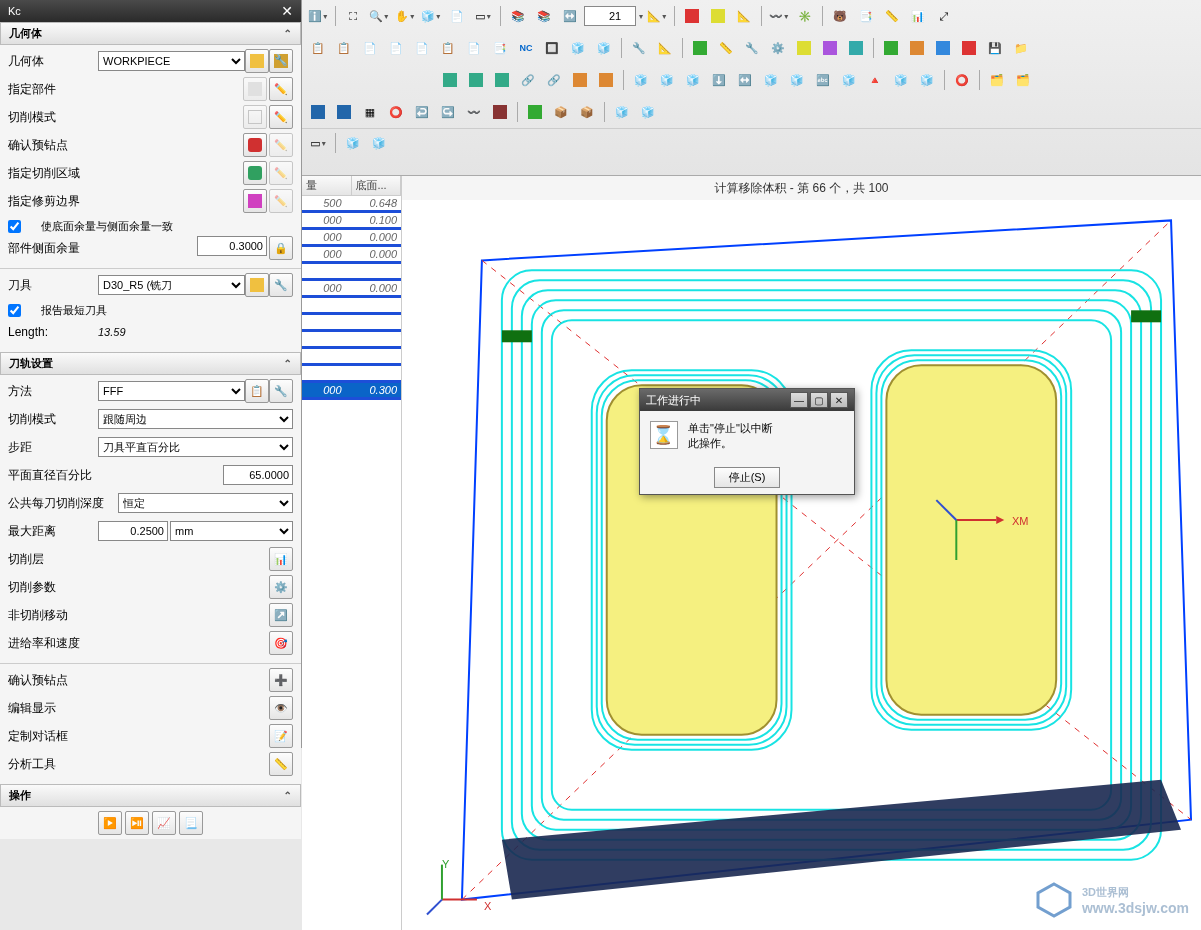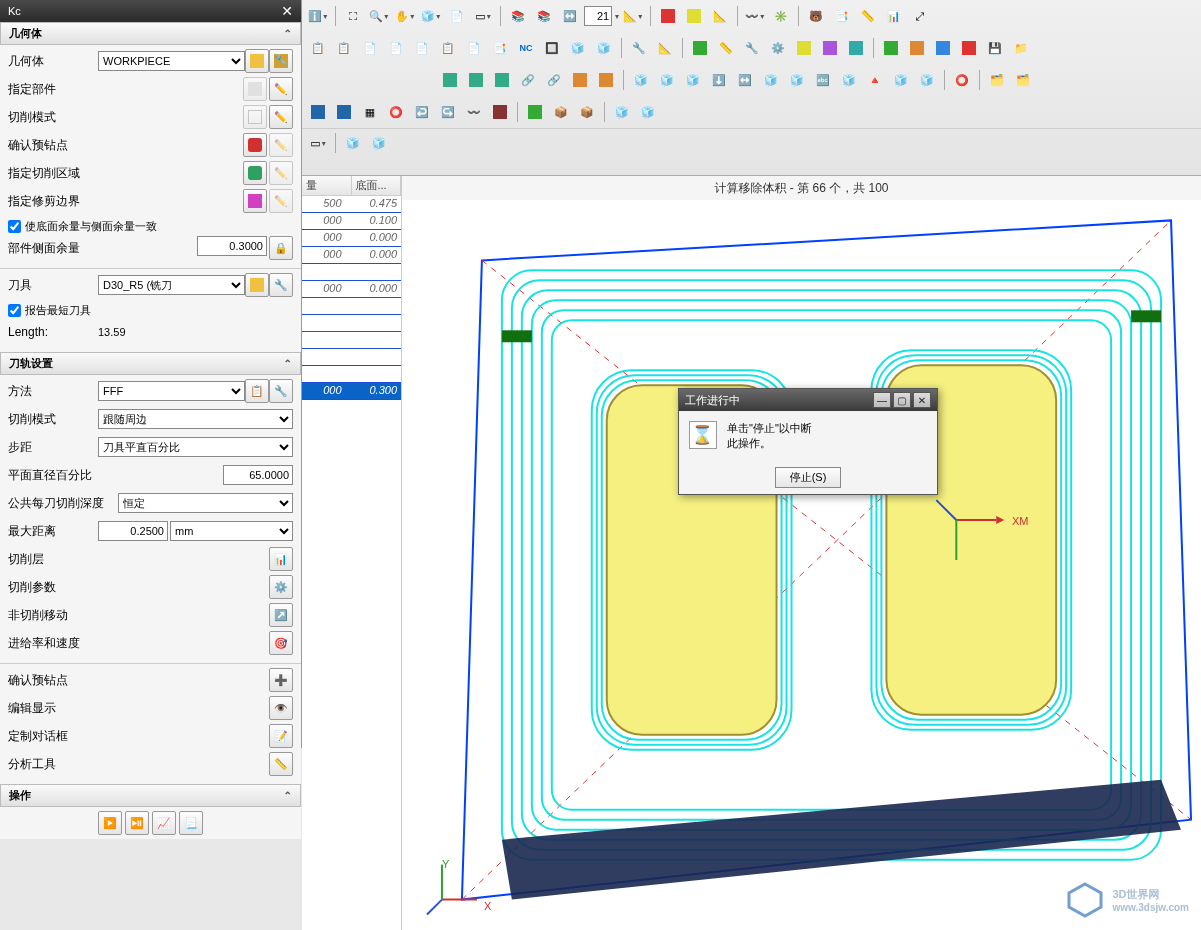--- a/index.html
+++ b/index.html
@@ -12,61 +12,61 @@
 .section-header { background: linear-gradient(#fafafa, #e0e0e0); border: 1px solid #bbb; padding: 3px 8px; display: flex; justify-content: space-between; align-items: center; font-weight: bold; }
 .section-header .chev { font-size: 10px; color: #555; }
 .section-body { background: #f5f5f5; padding: 4px 8px; }
 .row { display: flex; align-items: center; margin-bottom: 4px; min-height: 24px; }
 .row .label { flex: 0 0 90px; font-size: 12px; }
 .row .ctrl { flex: 1; display: flex; justify-content: flex-end; gap: 2px; }
 .row select { flex: 1; height: 20px; border: 1px solid #888; background: #fff; font-size: 11px; }
 .row input[type="text"] { width: 70px; height: 20px; border: 1px solid #888; text-align: right; padding-right: 3px; font-size: 11px; }
 .icon-btn { width: 24px; height: 24px; border: 1px solid #999; background: linear-gradient(#fdfdfd, #e5e5e5); display: inline-flex; align-items: center; justify-content: center; cursor: pointer; border-radius: 2px; }
 .icon-btn.disabled { opacity: 0.5; }
-.checkbox-row { display: flex; align-items: center; gap: 4px; padding: 2px 0; }
+.checkbox-row { display: flex; align-items: center; gap: 20px; padding: 2px 0; }
 .checkbox-row input { width: 13px; height: 13px; }
 
 
 .toolbar-area { position: absolute; left: 302px; top: 0; right: 0; height: 176px; background: linear-gradient(#f0f0f0, #e4e4e4); border-bottom: 1px solid #aaa; }
 .toolbar-row { display: flex; align-items: center; padding: 2px 4px; gap: 2px; flex-wrap: wrap; height: 32px; }
 .tb-btn { width: 24px; height: 24px; border: 1px solid transparent; display: inline-flex; align-items: center; justify-content: center; cursor: pointer; }
 .tb-sep { width: 1px; height: 20px; background: #aaa; margin: 0 3px; }
-.tb-input { width: 28px; height: 20px; border: 1px solid #888; background: #fff; text-align: center; padding-left: 10px; }
+.tb-input { width: 52px; height: 20px; border: 1px solid #888; background: #fff; text-align: center; padding-left: 10px; }
 .dd { font-size: 8px; color: #555; margin-left: 1px; }
 
 
 .table-col { position: absolute; left: 302px; top: 176px; width: 100px; height: 754px; background: #fff; border-right: 1px solid #ccc; }
 .table-col .hdr { display: flex; background: linear-gradient(#fafafa, #e5e5e5); border-bottom: 1px solid #ccc; height: 20px; }
 .table-col .hdr div { flex: 1; padding: 2px 4px; border-right: 1px solid #ccc; font-size: 11px; color: #444; }
-.table-col .trow { display: flex; border-bottom: 1px solid #1d4ed8; height: 17px; gap: 12px; }
+.table-col .trow { display: flex; border-bottom: 3px solid #1d4ed8; height: 17px; gap: 12px; }
 .table-col .trow div { flex: 1; padding: 1px 4px; text-align: right; font-style: italic; color: #666; font-size: 11px; }
 .table-col .trow.hl { background: #0a64c8; }
 .table-col .trow.hl div { color: #fff; }
 
 
 .viewport { position: absolute; left: 402px; top: 176px; right: 0; bottom: 0; background: #000000; overflow: hidden; }
 .status-top { text-align: center; padding: 4px; font-size: 12px; color: #333; background: #f5f5f5; border-bottom: 1px solid #ddd; }
 
 
 .render { position: absolute; inset: 24px 0 0 0; background: #fff; }
 .render svg { width: 100%; height: 100%; }
 
 
-.dialog { position: absolute; left: 678px; top: 388px; width: 260px; background: #f4f4f4; border: 1px solid #555; box-shadow: 2px 2px 8px rgba(0,0,0,0.4); }
+.dialog { position: absolute; left: 639px; top: 388px; width: 216px; background: #f4f4f4; border: 1px solid #555; box-shadow: 2px 2px 8px rgba(0,0,0,0.4); }
 .dialog-title { background: linear-gradient(#6a6a6a, #3a3a3a); color: #fff; padding: 3px 6px; display: flex; justify-content: space-between; align-items: center; height: 22px; font-size: 12px; }
 .dialog-title .wbtns { display: flex; gap: 2px; }
 .dialog-title .wbtn { width: 18px; height: 16px; background: linear-gradient(#ddd, #bbb); border: 1px solid #555; display: flex; align-items: center; justify-content: center; font-size: 10px; cursor: pointer; color: #222; }
 .dialog-body { padding: 10px; display: flex; gap: 10px; align-items: flex-start; }
 .hourglass { width: 28px; height: 28px; border: 1px solid #999; background: #fff; display: flex; align-items: center; justify-content: center; font-size: 18px; color: #d4a017; }
 .dialog-footer { text-align: center; padding: 6px; }
 .dialog-footer button { padding: 2px 14px; border: 1px solid #888; background: linear-gradient(#fdfdfd, #e5e5e5); cursor: pointer; }
 
 
 .watermark { position: absolute; right: 12px; bottom: 10px; color: #9db4cc; font-size: 26px; font-weight: bold; display: flex; align-items: center; gap: 8px; opacity: 0.85; }
-.watermark .url { font-size: 10px; display: block; color: #9db4cc; }
+.watermark .url { font-size: 14px; display: block; color: #9db4cc; }
 .wm-icon { width: 40px; height: 40px; }
 
 .axis-label { position: absolute; font-size: 11px; }
 
 
 .sq { width: 14px; height: 14px; display: inline-block; }
 </style>
 </head>
 <body>
 
@@ -157,21 +157,21 @@
           <span class="sq" style="background:#f0c040"></span>
         </span>
       <span class="icon-btn">🔧</span>
     </div>
     <div class="checkbox-row">
       <input type="checkbox" checked="" style="">
       <span>报告最短刀具</span>
     </div>
     <div class="row">
       <span class="label" style="">Length:</span>
-      <span style="">13.59</span>
+      <span style="font-style:italic">13.59</span>
     </div>
   </div>
 
   <div class="section-header">
     <span>刀轨设置</span>
     <span class="chev">⌃</span>
   </div>
   <div class="section-body">
     <div class="row">
       <span class="label">方法</span>
@@ -426,21 +426,21 @@
 </div>
 
 <div class="table-col">
   <div class="hdr">
     <div>量</div>
     <div>底面...</div>
   </div>
   <div id="table-body">
       <div class="trow">
         <div>500</div>
-        <div>0.475</div>
+        <div>0.648</div>
       </div>
       <div class="trow">
         <div>000</div>
         <div>0.100</div>
       </div>
       <div class="trow">
         <div>000</div>
         <div>0.000</div>
       </div>
       <div class="trow">

